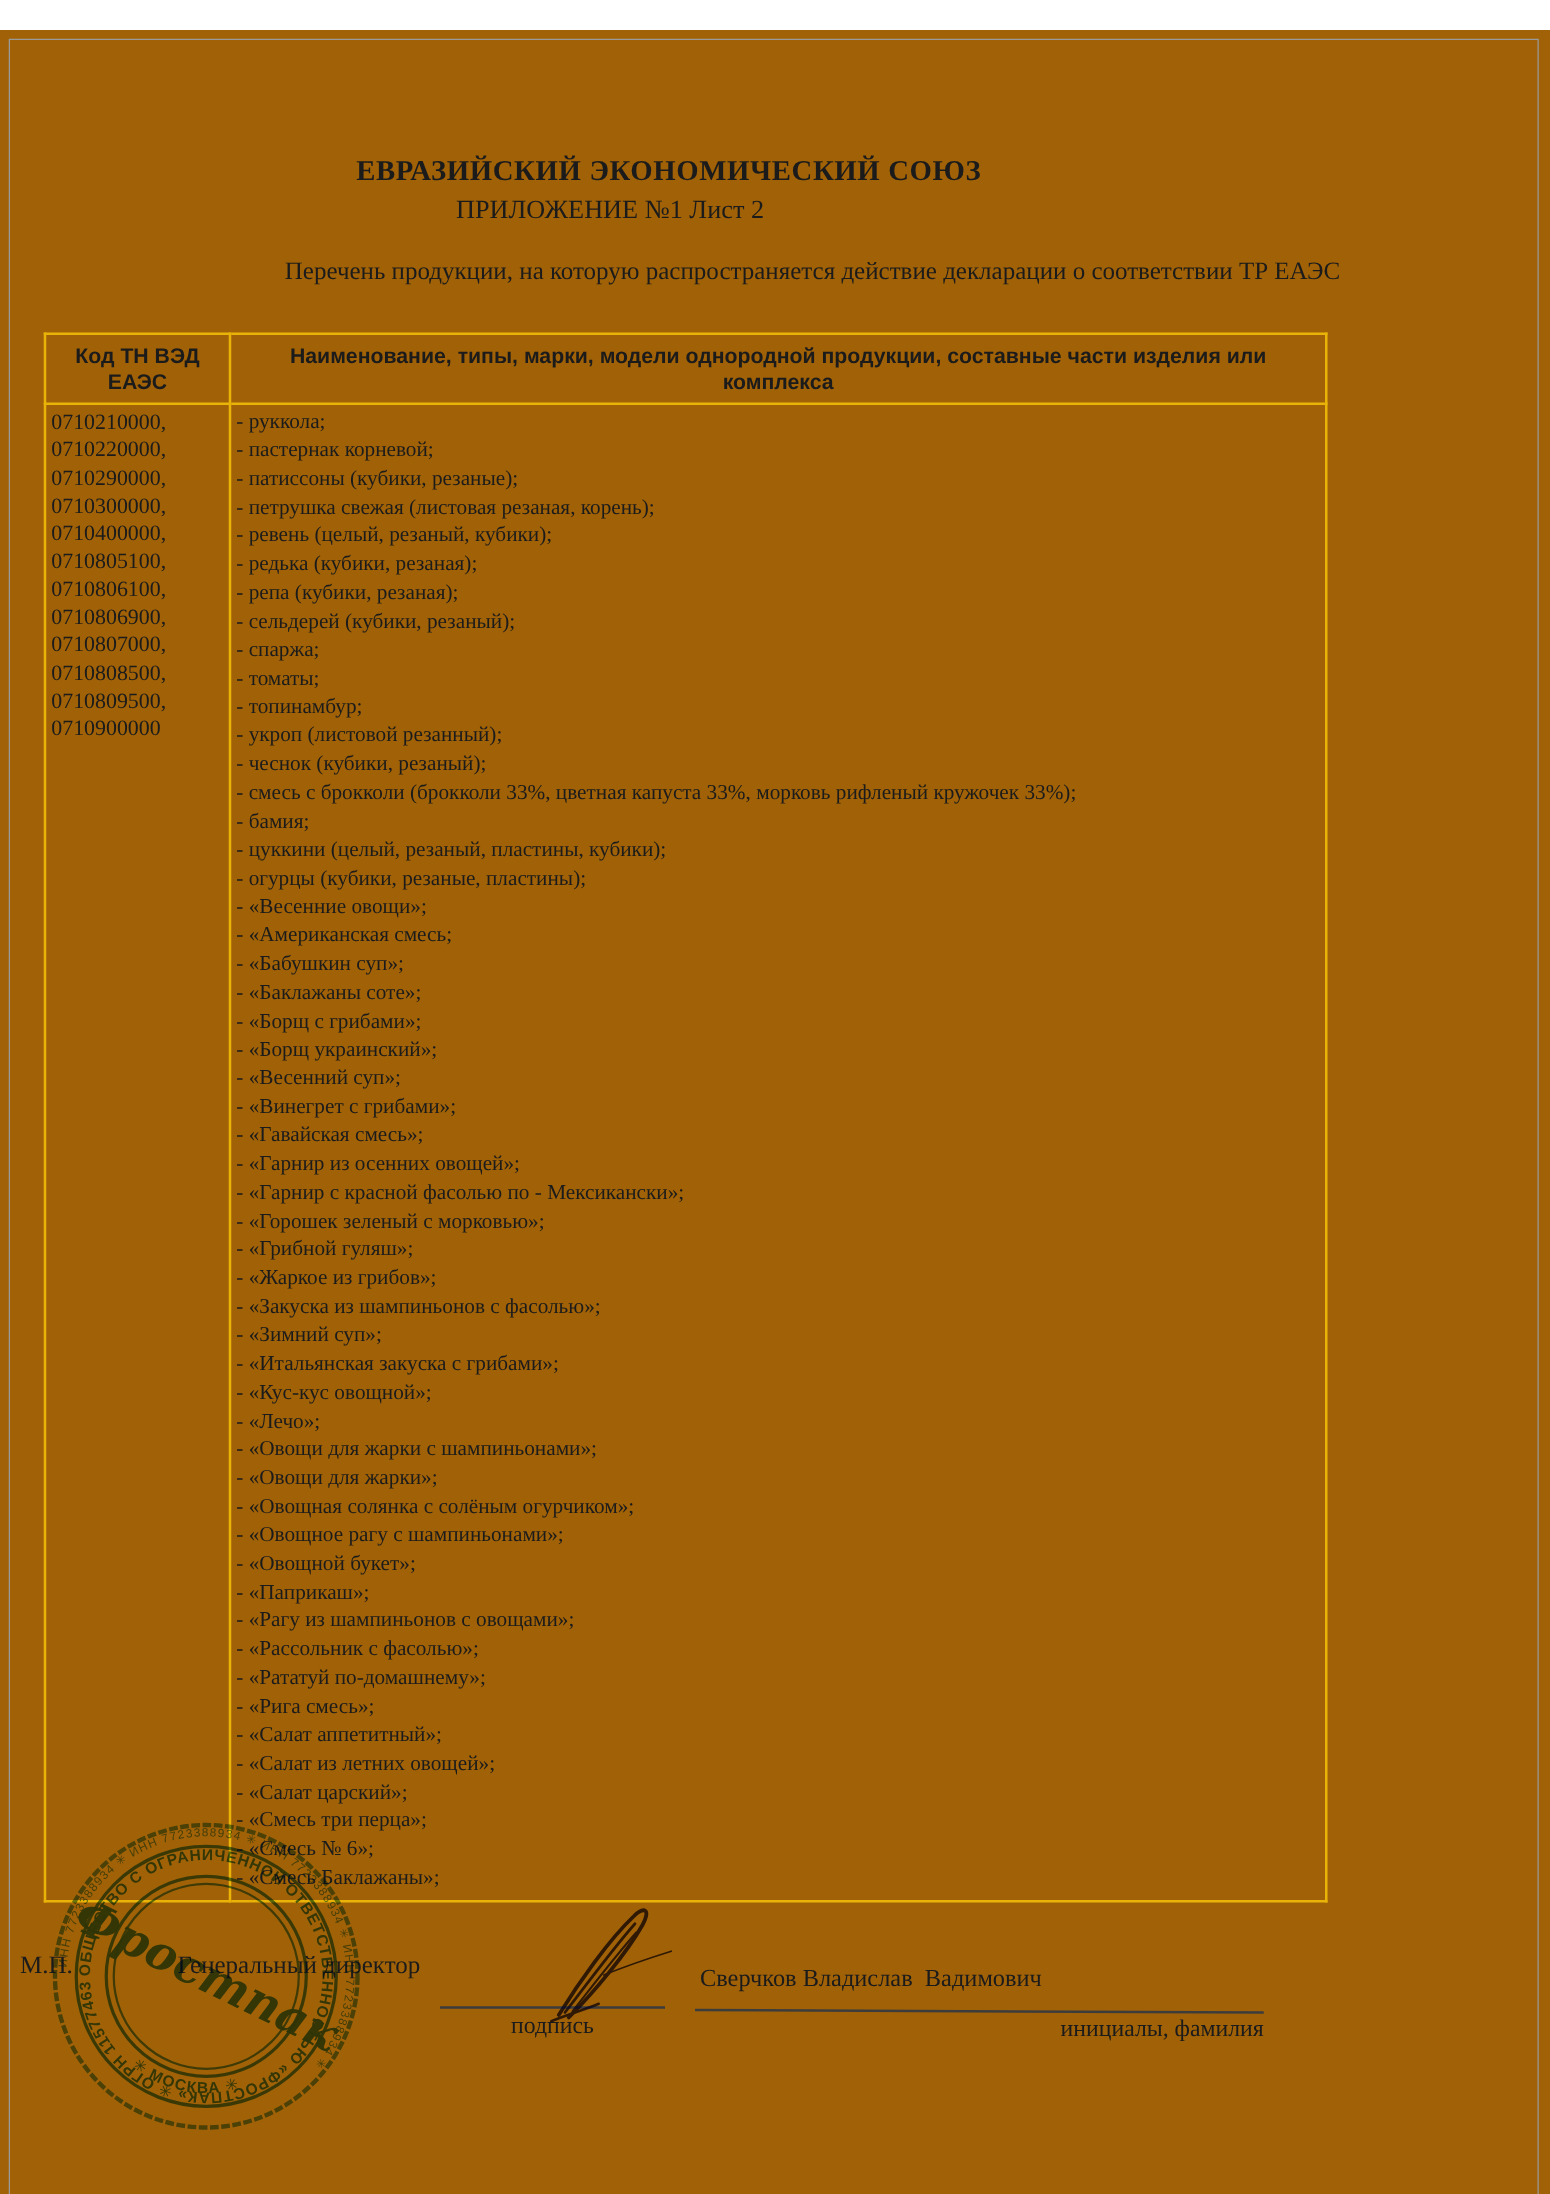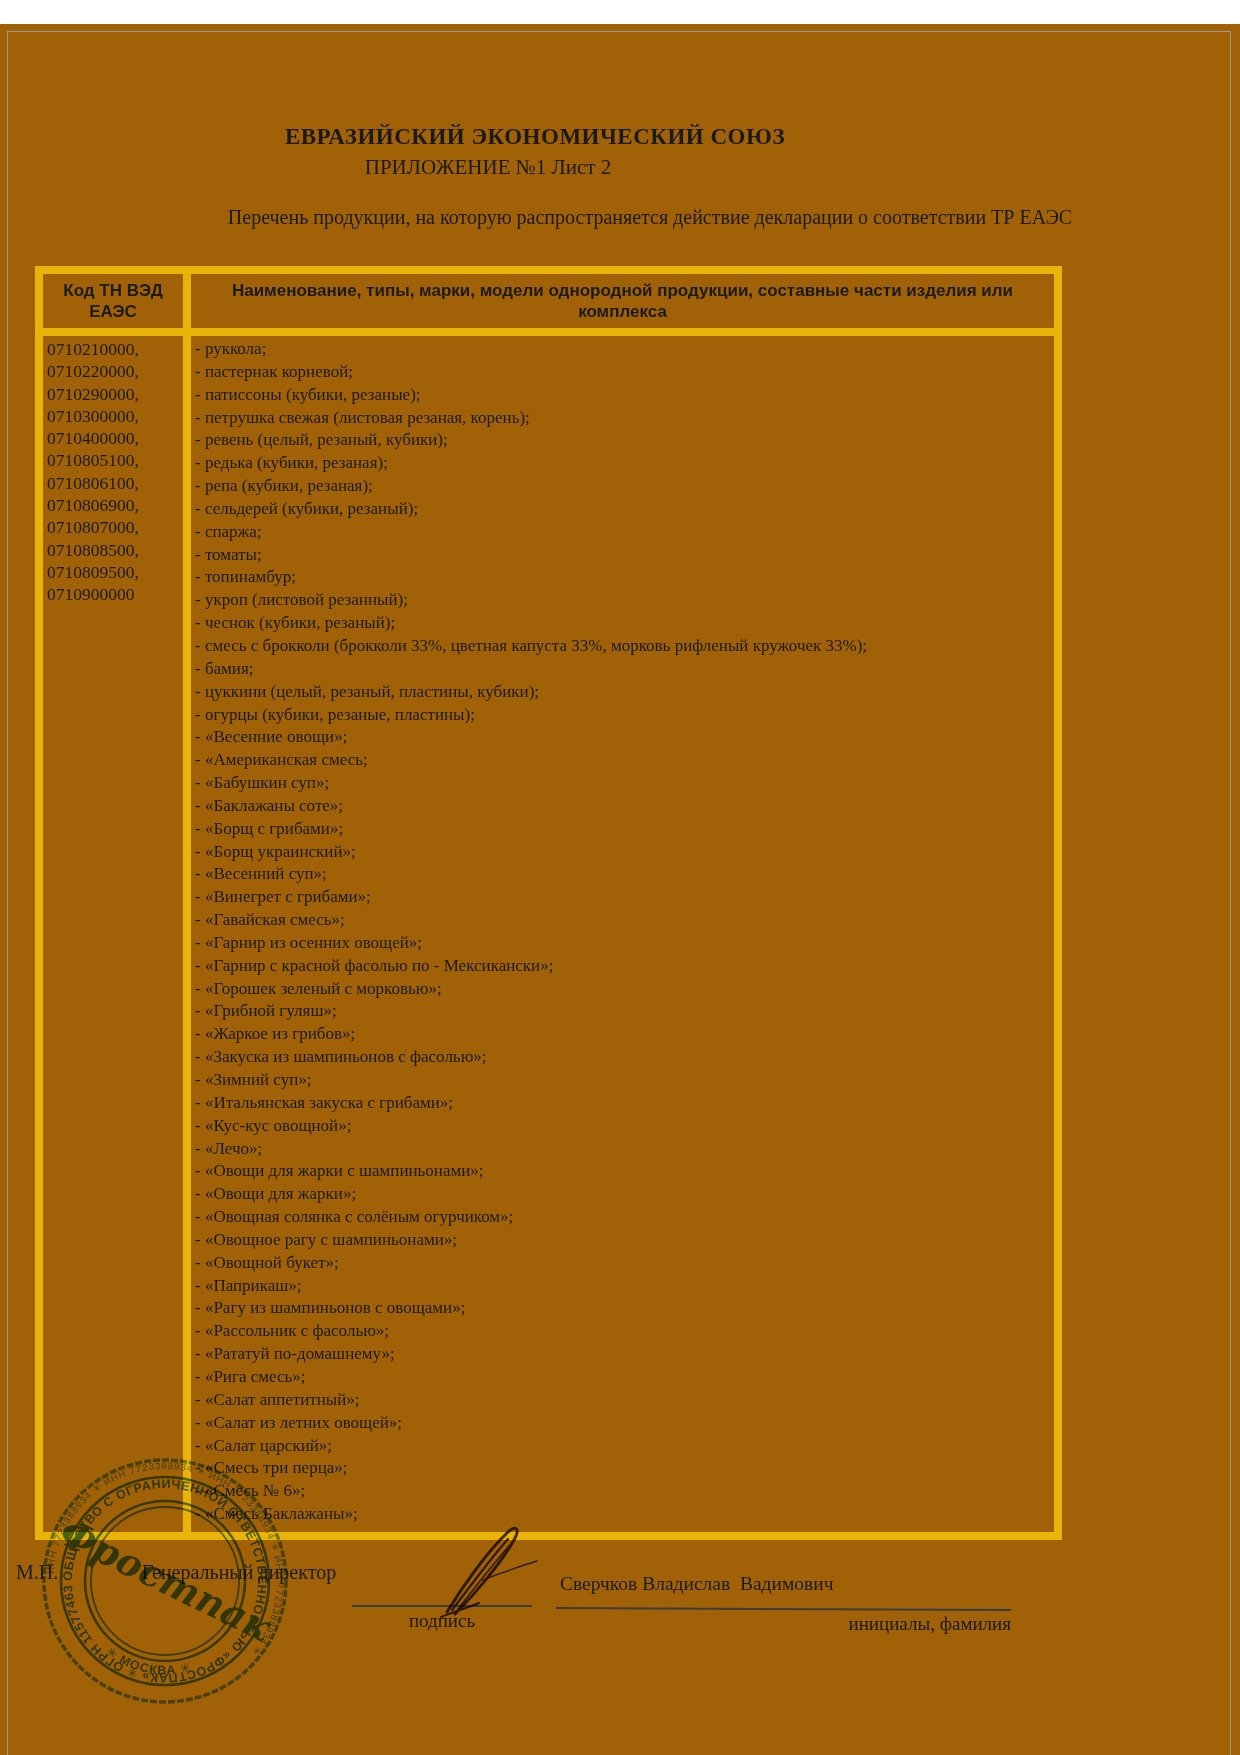--- a/index.html
+++ b/index.html
@@ -14,21 +14,21 @@
   .h1{left:0;width:1070px;top:100px;font-size:23px;font-weight:bold;letter-spacing:.5px;}
   .h2{left:0;width:976px;top:131px;font-size:21px;}
   .h3{left:0;width:1240px;top:156px;font-size:21px;}
   .h4{left:60px;width:1180px;top:182px;font-size:20px;}
 
   
   table.product-table{
     position:absolute;left:35px;top:242px;width:1027px;
     border-collapse:collapse;table-layout:fixed;
   }
-  .product-table th,.product-table td{border:8px solid #eab308;}
+  .product-table th,.product-table td{border:2px solid #eab308;}
   .product-table th{
     font-family:"Liberation Sans","DejaVu Sans",sans-serif;
     font-weight:bold;font-size:17px;line-height:21px;
     padding:6px 6px 4px 6px;vertical-align:top;text-align:center;height:44px;
   }
   .product-table td{vertical-align:top;padding:2px 0 6px 4px;border-radius:29px;}
   .codes-cell div{font-size:17.5px;line-height:22.3px;white-space:nowrap;}
   .items-cell div{font-size:17px;line-height:22.85px;white-space:nowrap;}
 
   

